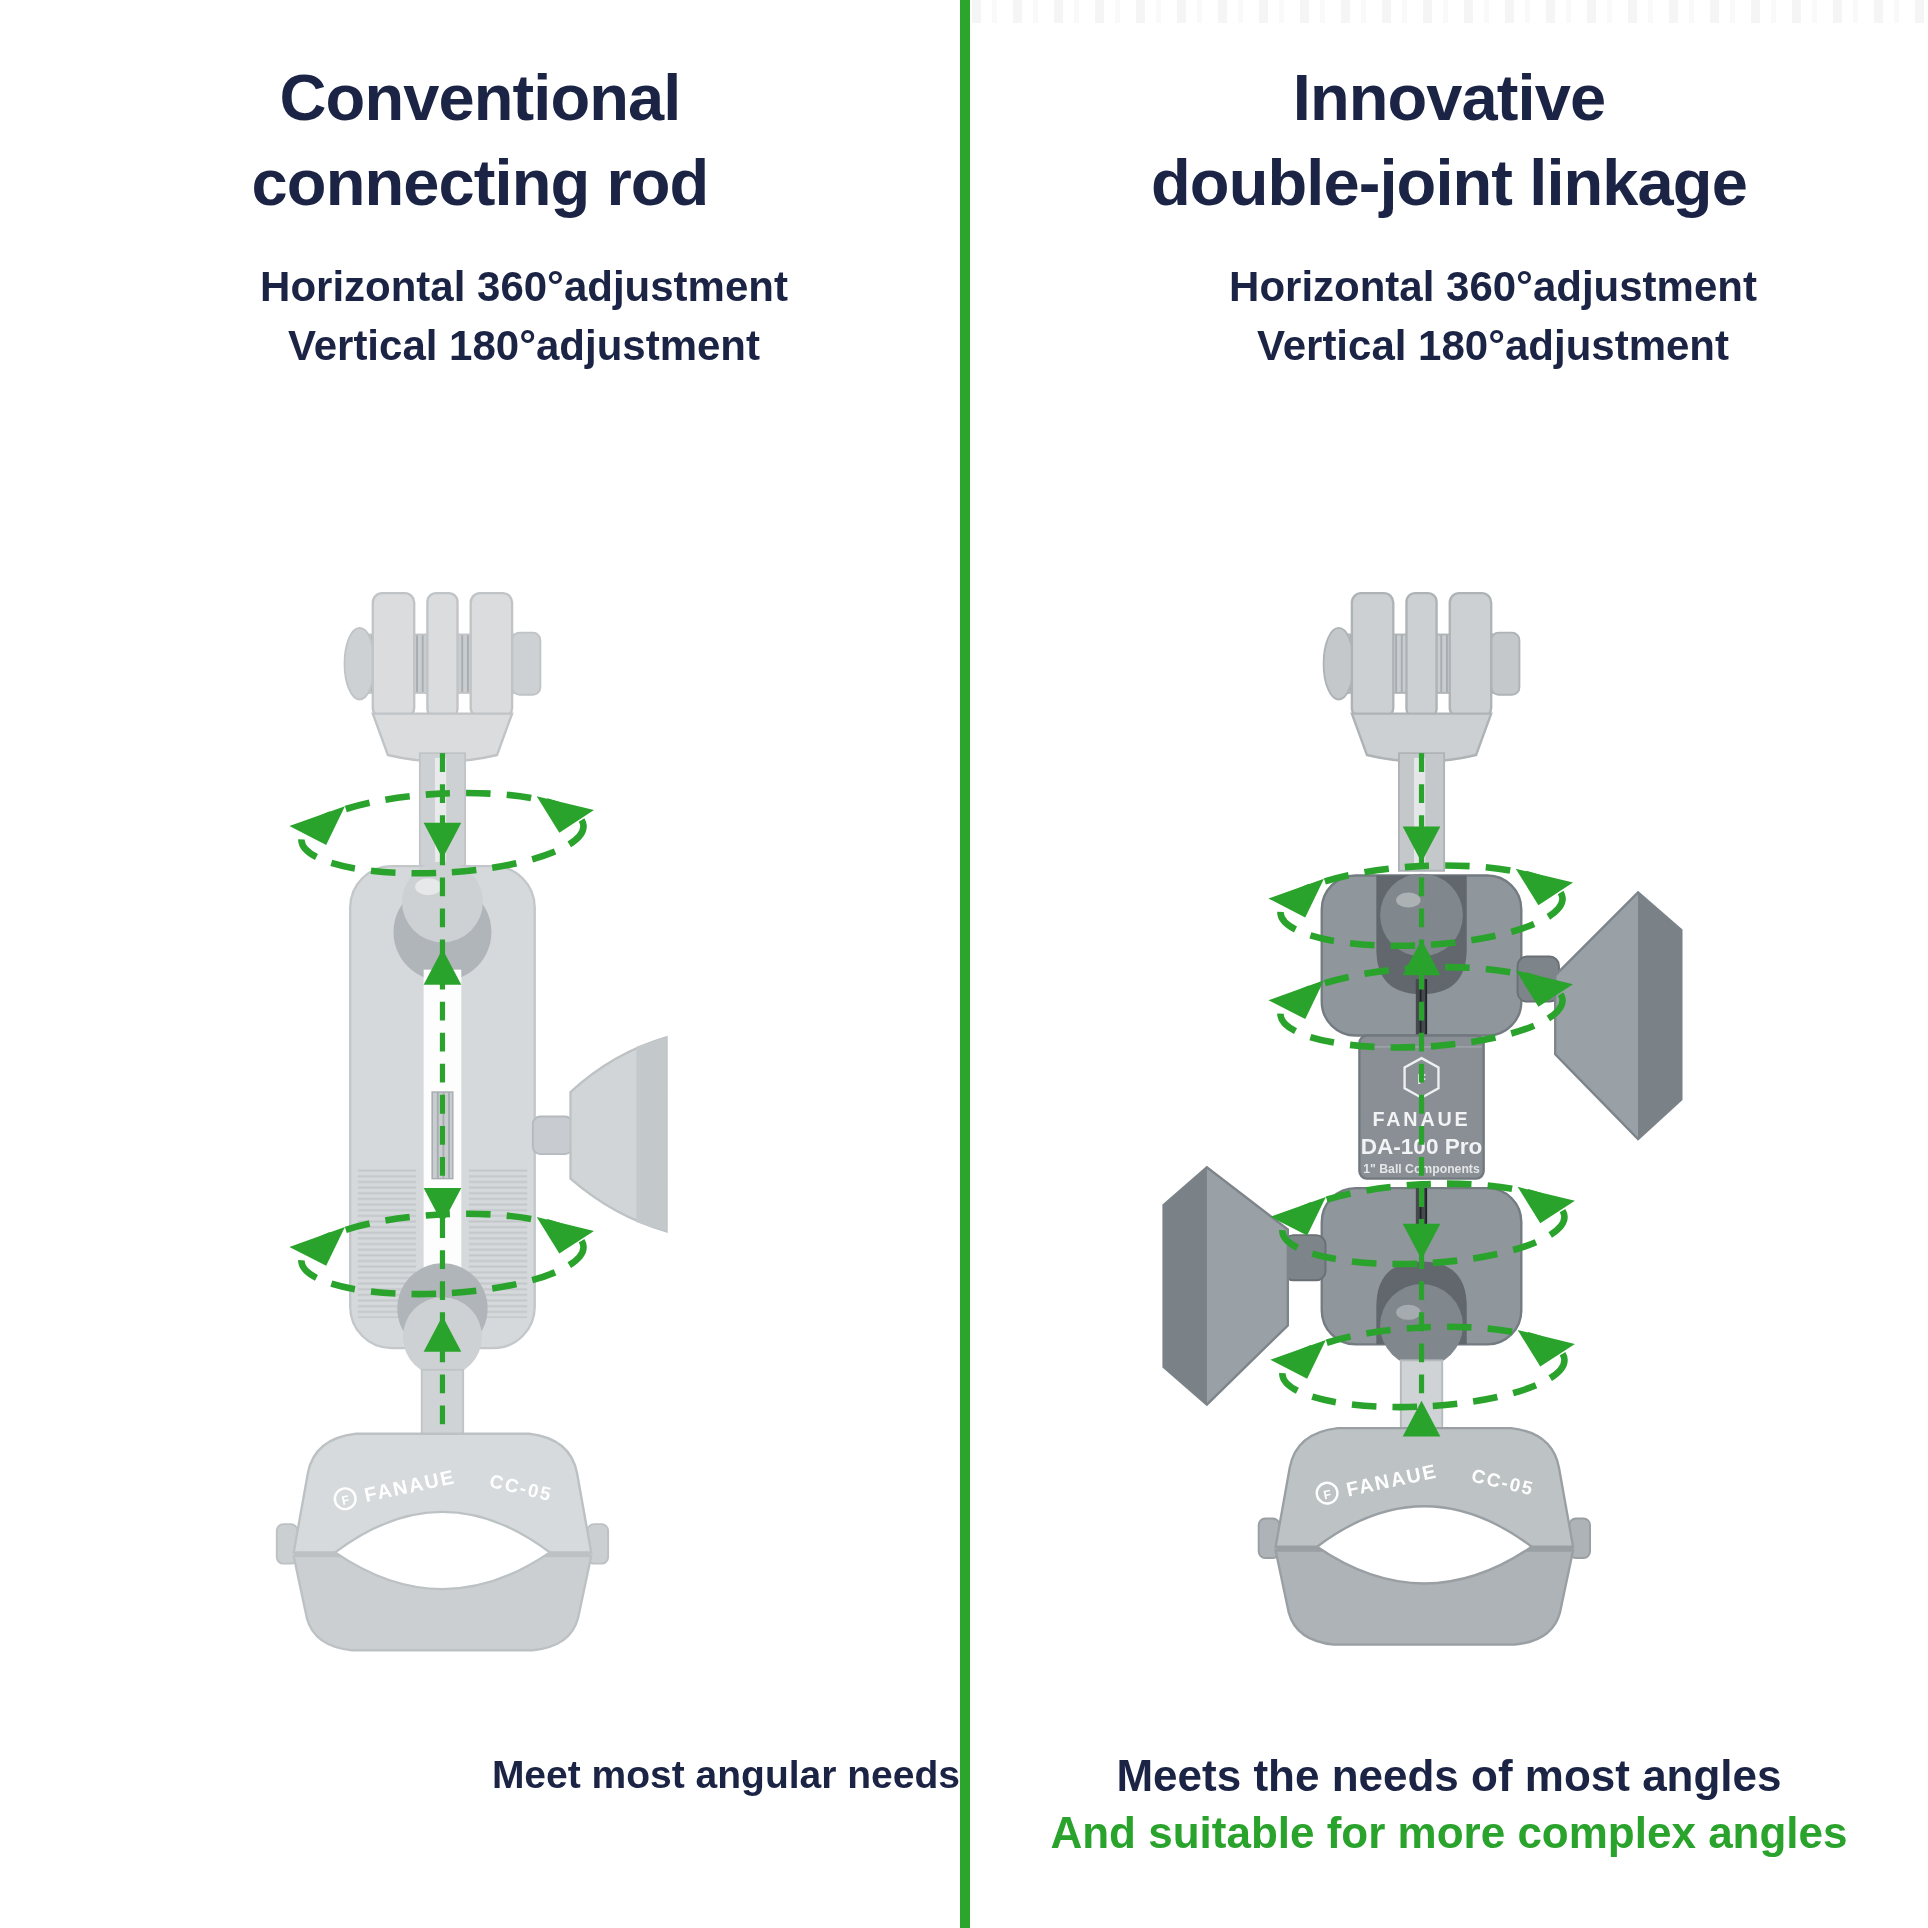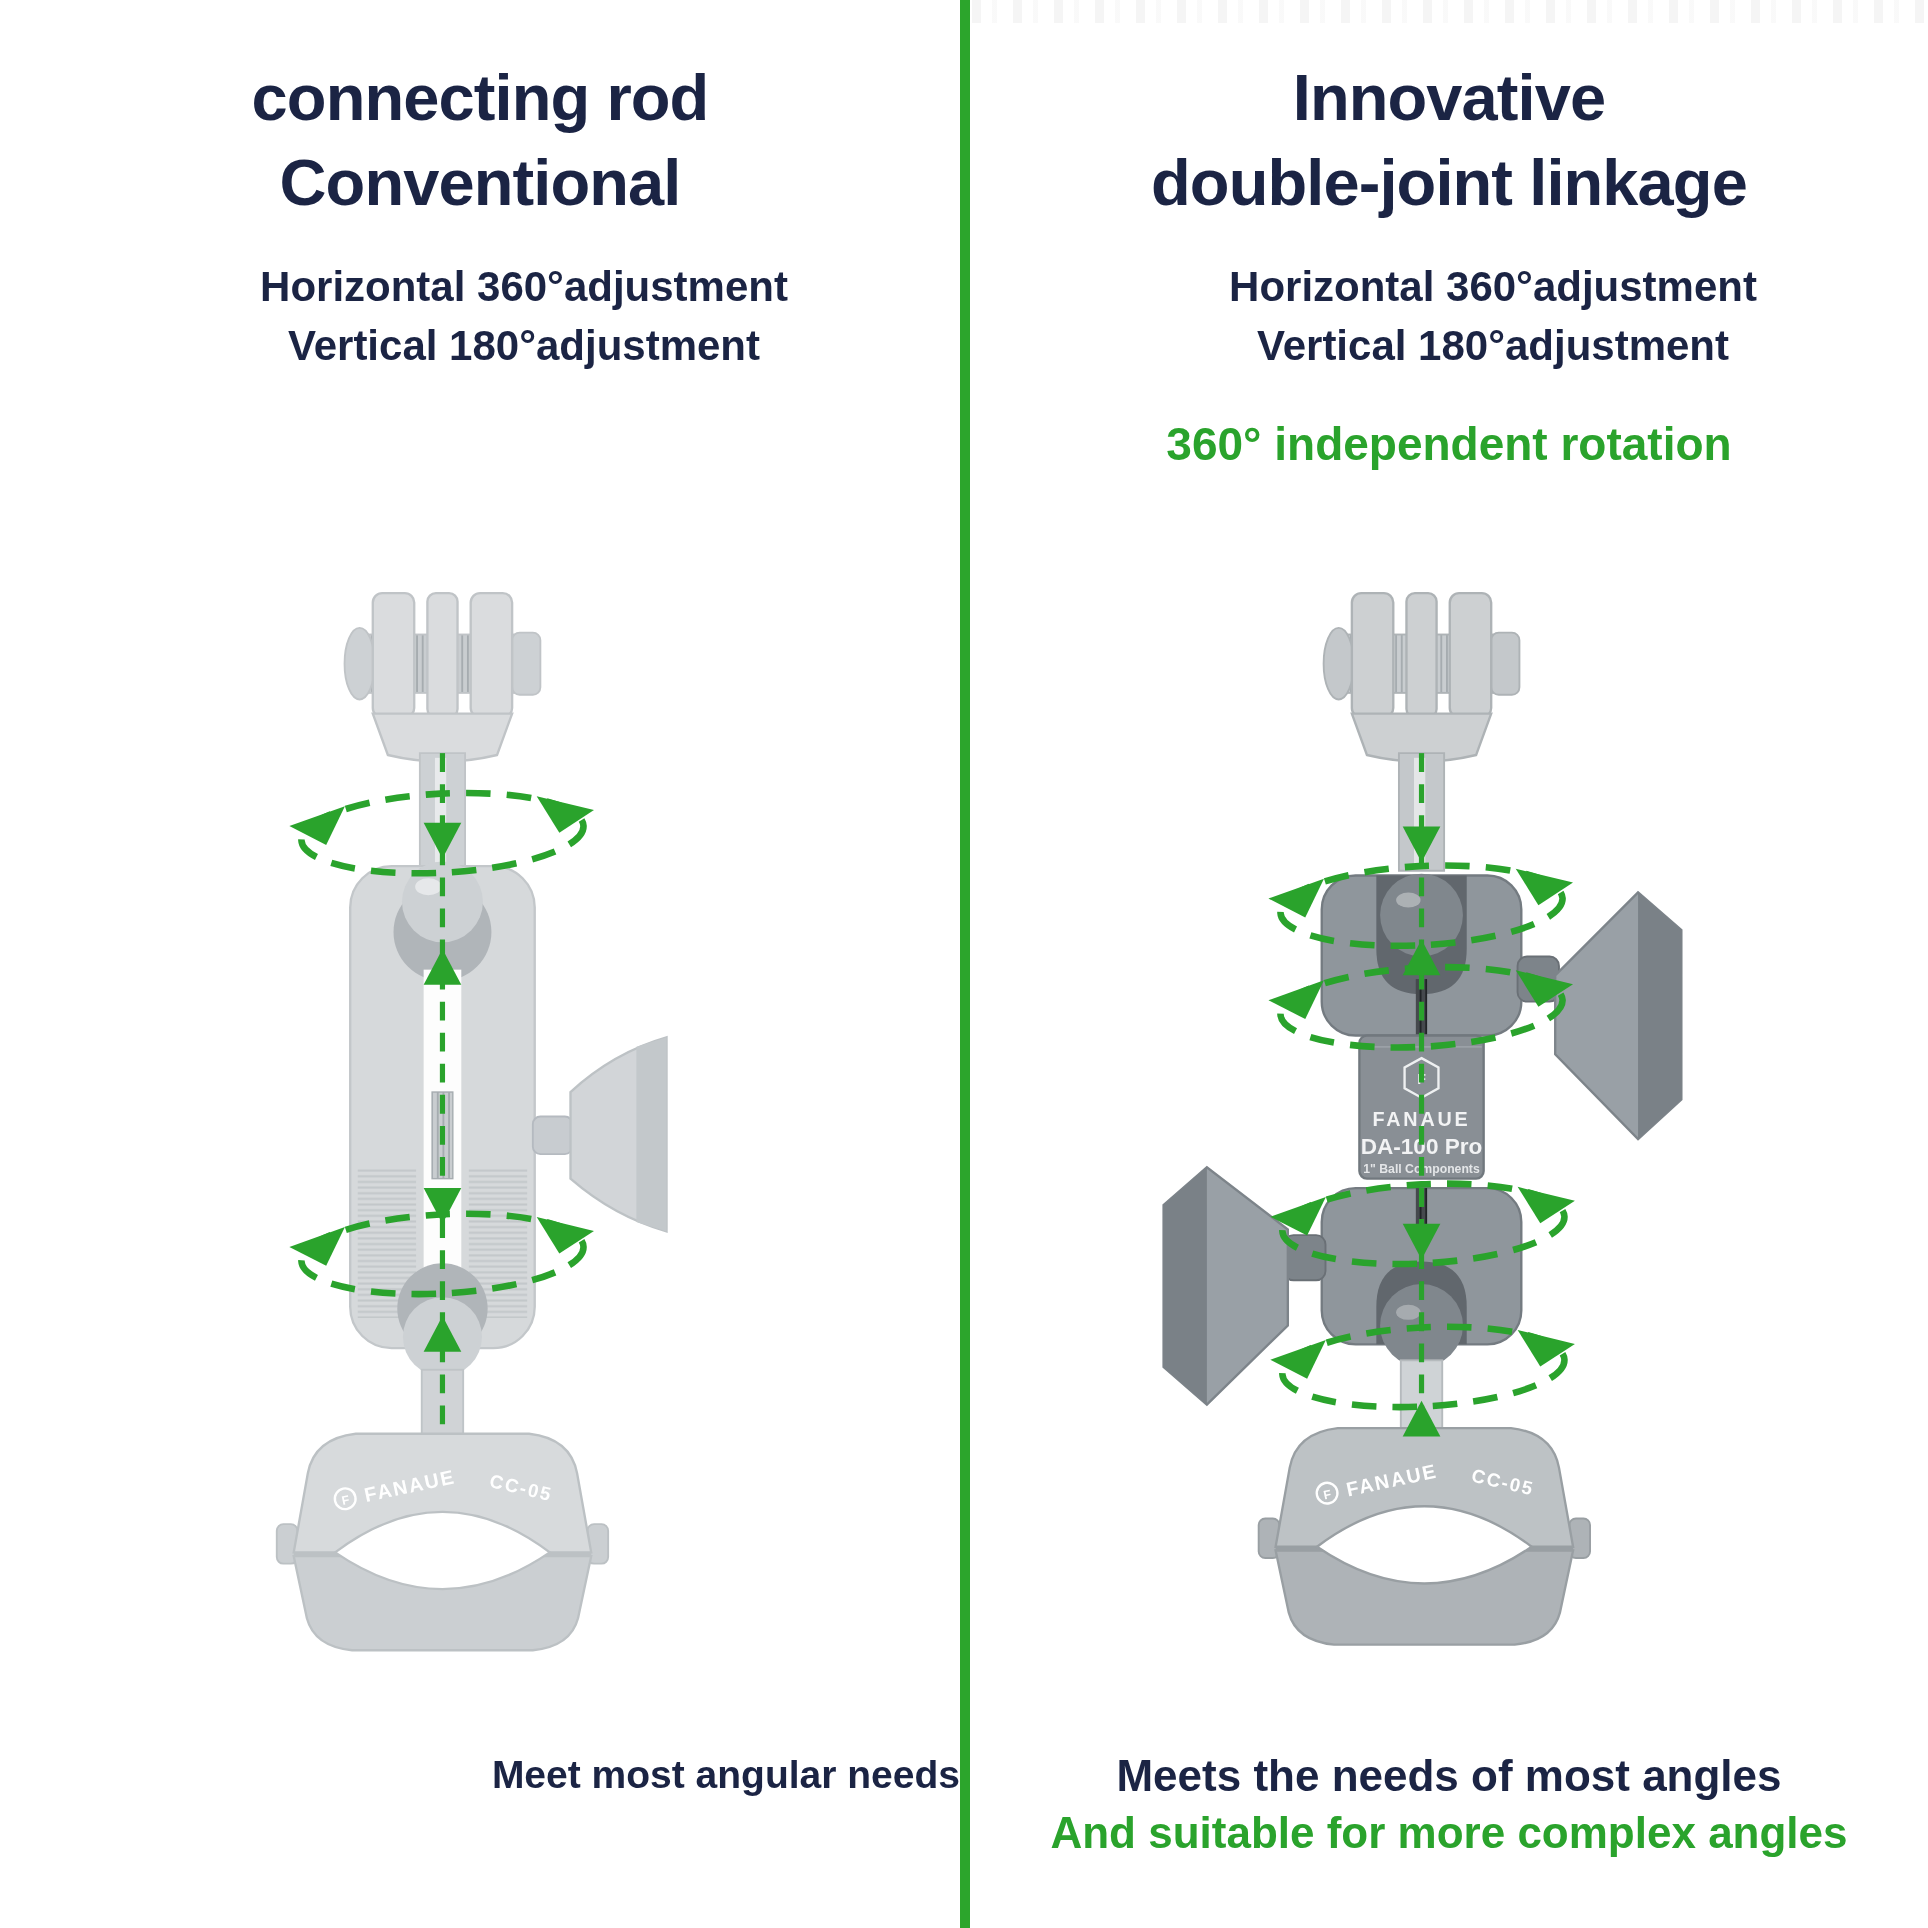--- a/index.html
+++ b/index.html
@@ -32,39 +32,38 @@
   .fork-right{--forkFill:#cdd0d2;--forkStroke:#aeb3b6;--screwFill:#c4c8cb;}
 </style>
 </head>
 <body style="--navy: #1b2444; --green: #2aa32c; --divider: #2ca52c;">
 
 <div class="layer" id="top-ticks"></div>
 
 <div class="layer" id="divider"></div>
 
 <div class="col title" style="left:0">
+  <div>Conventional</div>
   <div>connecting rod</div>
-  <div>Conventional</div>
 </div>
 <div class="col subtitle" style="left:0">
   <div>Horizontal 360°adjustment</div>
   <div>Vertical 180°adjustment</div>
 </div>
 <div class="col caption-left" style="left:0">Meet most angular needs</div>
 
 <div class="col right title">
   <div>Innovative</div>
   <div>double-joint linkage</div>
 </div>
 <div class="col right subtitle">
   <div>Horizontal 360°adjustment</div>
   <div>Vertical 180°adjustment</div>
 </div>
 <div class="col right highlight">
-  <div>360° independent rotation</div>
 </div>
 <div class="col right caption-right">
   <div class="l1">Meets the needs of most angles</div>
   <div class="l2">And suitable for more complex angles</div>
 </div>
 
 <svg width="1928" height="1928" viewBox="0 0 2048 2048">
   <defs>
     <pattern id="knurl" width="6" height="6" patternUnits="userSpaceOnUse">
       <line x1="0" y1="1.5" x2="6" y2="1.5" stroke="#bfc4c7" stroke-width="2.2"></line>

